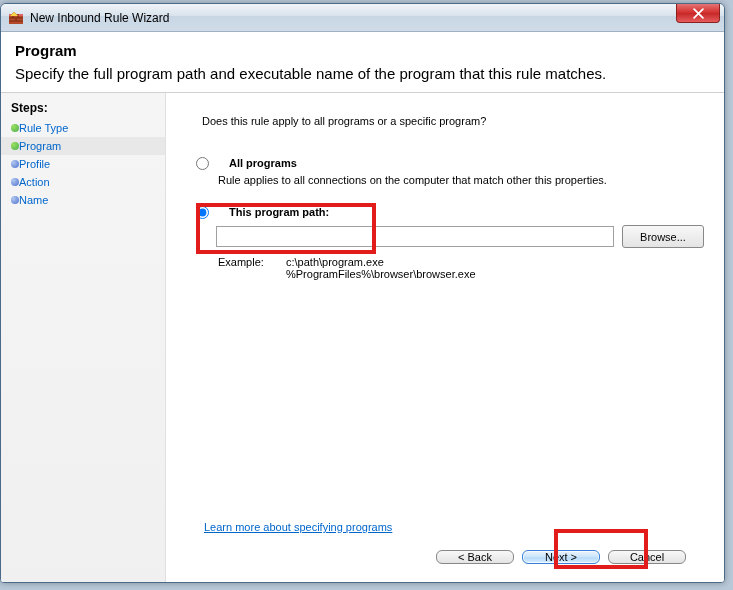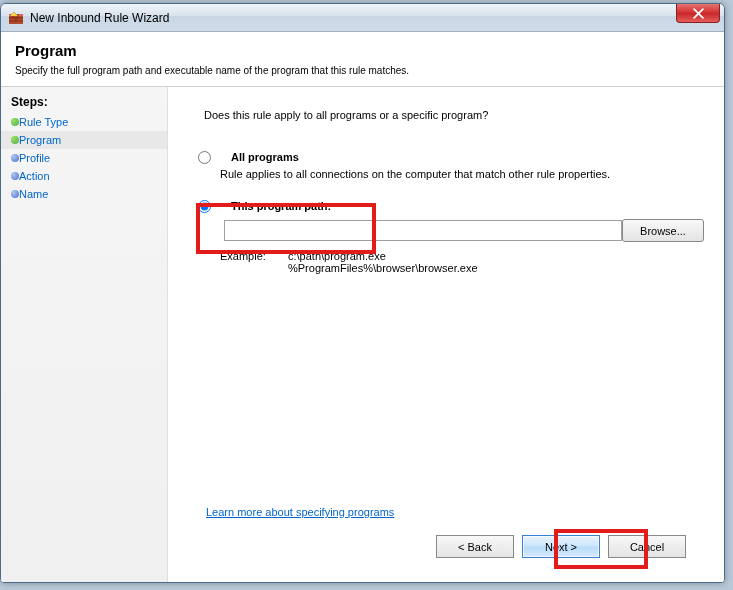--- a/index.html
+++ b/index.html
@@ -58,21 +58,21 @@
     padding: 10px 14px 10px 14px;
     border-bottom: 1px solid #d0d0d0;
   }
   .header-area h1 {
     font-size: 15px;
     font-weight: 600;
     color: #000;
     margin-bottom: 6px;
   }
   .header-area .subtitle {
-    font-size: 10px;
+    font-size: 15px;
     color: #000;
   }
   .body-area {
     display: flex;
     height: calc(100% - 28px - 53px);
     background: #fff;
   }
   .sidebar {
     width: 174px;
     background: linear-gradient(#f5f5f5,#f0f0f0);
@@ -127,21 +127,22 @@
   .option-label { font-weight: bold; font-size: 11px; }
   .option-desc {
     font-size: 11px;
     color: #000;
     margin-left: 22px;
     margin-bottom: 18px;
   }
   .path-row {
     display: flex;
     align-items: center;
-    margin-left: 26px;
+    gap: 8px;
+    margin-left: 20px;
     margin-top: 6px;
   }
   .path-input {
     width: 398px;
     height: 21px;
     border: 1px solid #a0a0a0;
     padding: 2px 4px;
     font-size: 11px;
     font-family: inherit;
   }
@@ -172,24 +173,24 @@
     display: inline-block;
   }
   .footer {
     border-top: 1px solid transparent;
     padding: 2px 18px 16px 0;
     display: flex;
     justify-content: flex-end;
     gap: 8px;
   }
   .footer button {
-    width: 78px; height: 23px;
+    width: 78px; height: 14px;
     font-size: 11px;
     border: 1px solid #888;
-    border-radius: 0;
+    border-radius: 6px;
     background: linear-gradient(#f8f8f8,#e4e4e4);
     cursor: pointer;
     text-align: center;
   }
   .footer button.primary {
     border: 1px solid #3a7fd5;
     background: linear-gradient(#eaf3fc,#cde6fb 48%,#b7dbfa 52%,#d5ebfc);
     box-shadow: inset 0 0 0 1px rgba(255,255,255,0.7);
   }
   .highlight-box {
@@ -258,21 +259,21 @@
     </div>
 
     <div class="content">
       <div class="question">Does this rule apply to all programs or a specific program?</div>
 
       <div class="option-group">
         <label class="option">
           <input type="radio" name="prog" style="">
           <span class="option-label">All programs</span>
         </label>
-        <div class="option-desc">Rule applies to all connections on the computer that match other rule properties.</div>
+        <div class="option-desc">Rule applies to all connections on the computer that match other this properties.</div>
 
         <label class="option">
           <input type="radio" name="prog" checked="" style="">
           <span class="option-label">This program path:</span>
         </label>
         <div class="path-row">
           <input class="path-input" type="text" value="" style="">
           <button class="browse-btn">Browse...</button>
         </div>
         <div class="example-row">

